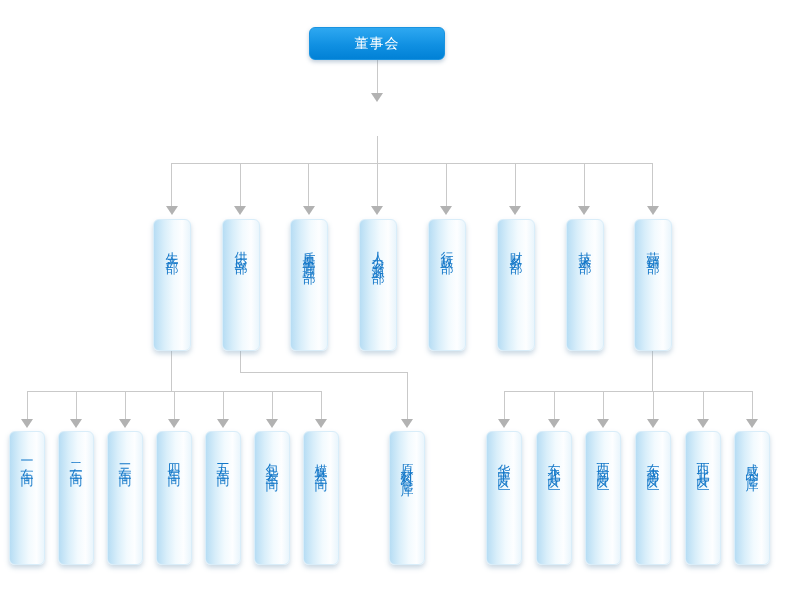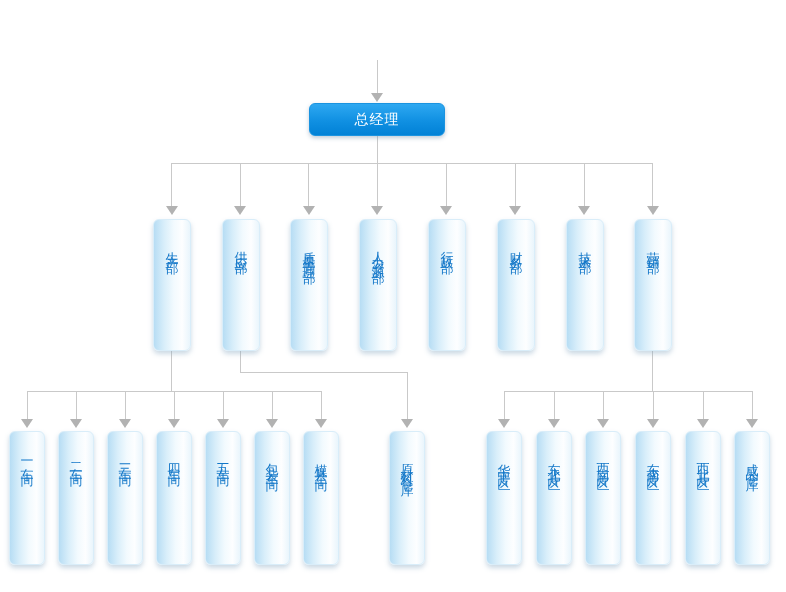--- a/index.html
+++ b/index.html
@@ -103,22 +103,22 @@
   <div class="ln v" style="left:653px;top:391px;height:29px;"></div>
   <div class="ln v" style="left:703px;top:391px;height:29px;"></div>
   <div class="ln v" style="left:752px;top:391px;height:29px;"></div>
   <div class="arr" style="left:498px;top:419px;"></div>
   <div class="arr" style="left:548px;top:419px;"></div>
   <div class="arr" style="left:597px;top:419px;"></div>
   <div class="arr" style="left:647px;top:419px;"></div>
   <div class="arr" style="left:697px;top:419px;"></div>
   <div class="arr" style="left:746px;top:419px;"></div>
 
-  <div class="hnode" style="left:309px;top:103px;">
-    <span>总经理</span>
+  <div class="hnode" style="left:309px;top:27px;">
+    <span>董事会</span>
   </div>
 
   <div class="vnode lv3" style="left:153px;">
     <span class="vtext">生产部</span>
   </div>
   <div class="vnode lv3" style="left:222px;">
     <span class="vtext">供应部</span>
   </div>
   <div class="vnode lv3" style="left:290px;">
     <span class="vtext">质量管理部</span>

